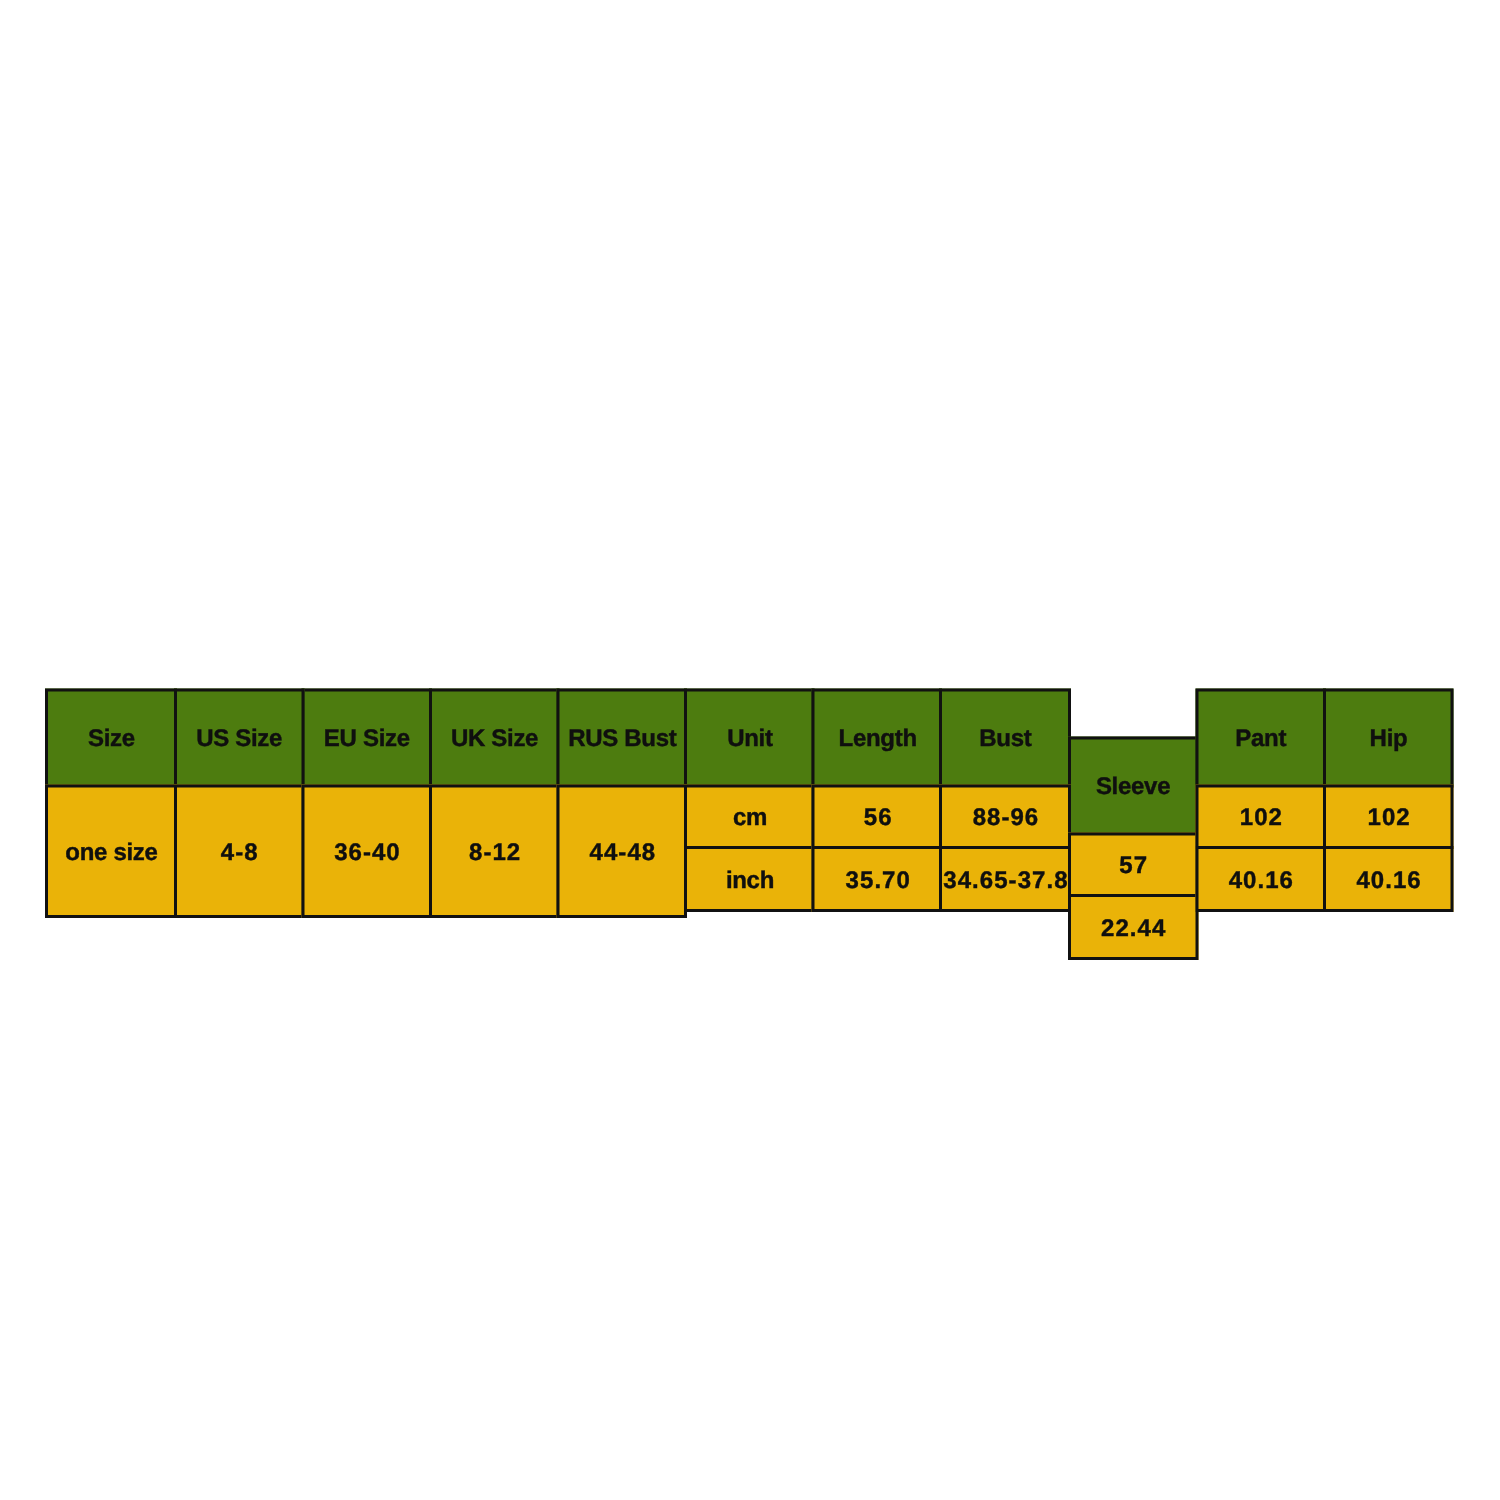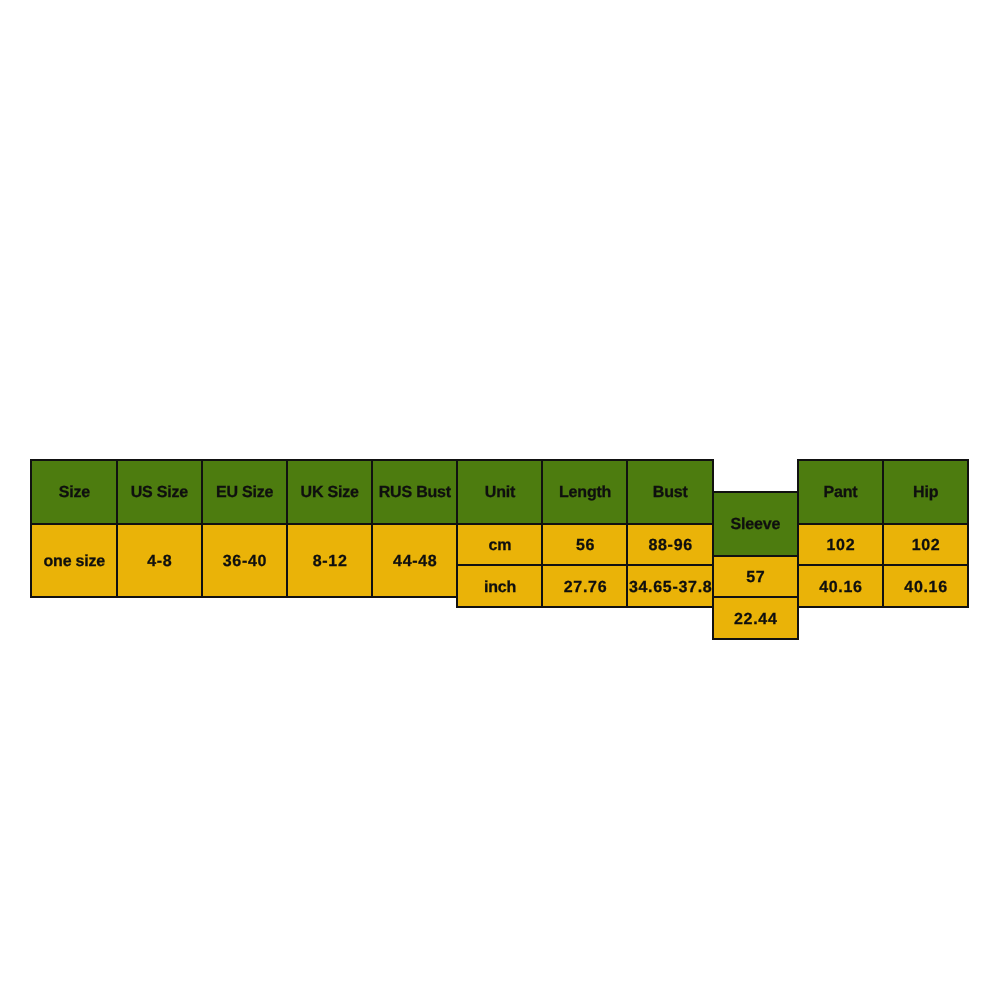--- a/index.html
+++ b/index.html
@@ -61,21 +61,21 @@
   .c6  { left: 511.07px; width: 87.14px; }
   .c7  { left: 596.2px; width: 87.14px; }
   .c8  { left: 681.34px; width: 87.14px; margin-top: 32px; }
   .c9  { left: 766.48px; width: 87.14px; }
   .c10 { left: 851.61px; width: 87.14px; text-align: center; }
 
   
   .rhead  { top: 0px;      height: 66.2px; }
   .rcm    { top: 64.2px;   height: 43.7px; }
   .rinch  { top: 105.9px;  height: 43.1px; }
-  .rspan  { top: 64.2px;   height: 75px; }
+  .rspan  { top: 64.2px;   height: 89px; }
 </style>
 </head>
 <body>
 
 <div id="page">
   <div id="size-table">
 
     <div class="cell head c0 rhead">Size</div>
     <div class="cell head c2 rhead">EU Size</div>
     <div class="cell head c1 rhead">US Size</div>
@@ -95,20 +95,20 @@
     <div class="cell c4 rspan num">44-48</div>
 
     <div class="cell c5 rcm">cm</div>
     <div class="cell c6 rcm num">56</div>
     <div class="cell c7 rcm num">88-96</div>
     <div class="cell c8 rcm num">57</div>
     <div class="cell c9 rcm num">102</div>
     <div class="cell c10 rcm num">102</div>
 
     <div class="cell c5 rinch">inch</div>
-    <div class="cell c6 rinch num">27.76</div>
+    <div class="cell c6 rinch num">35.70</div>
     <div class="cell c7 rinch num">34.65-37.8</div>
     <div class="cell c8 rinch num">22.44</div>
     <div class="cell c9 rinch num">40.16</div>
     <div class="cell c10 rinch num">40.16</div>
 
   </div>
 </div>
 
 </body></html>

